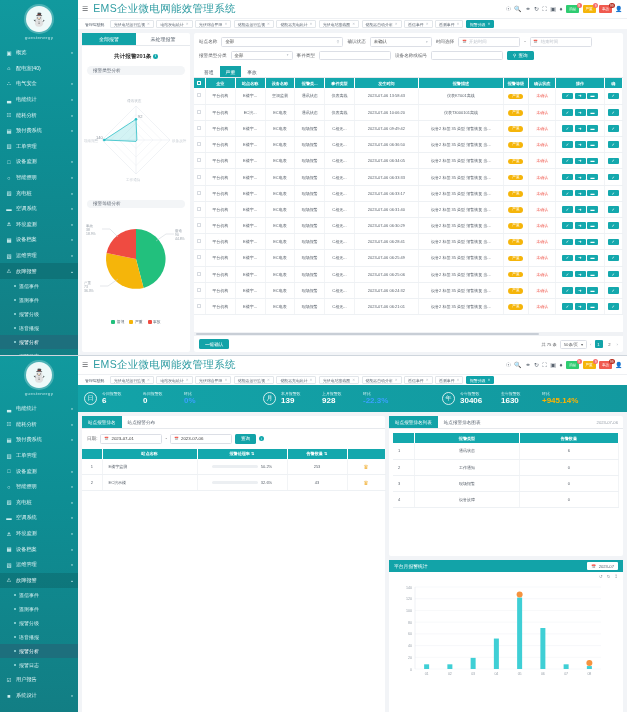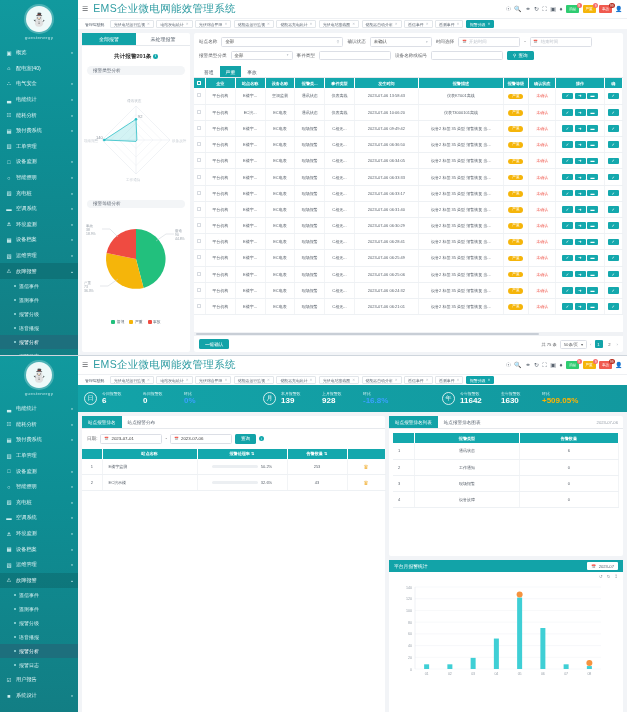--- a/index.html
+++ b/index.html
@@ -1113,36 +1113,36 @@
           <div class="smetric">
             <div class="k">本月报警数</div>
             <div class="v" style="color:#ffffff">139</div>
           </div>
           <div class="smetric">
             <div class="k">上月报警数</div>
             <div class="v" style="color:#ffffff">928</div>
           </div>
           <div class="smetric">
             <div class="k">环比</div>
-            <div class="v" style="color:#3aa0ff">-16.8%</div>
+            <div class="v" style="color:#3aa0ff">-22.3%</div>
           </div>
         </div>
         <div class="statgrp">
           <div class="scircle">年</div>
           <div class="smetric">
             <div class="k">今年报警数</div>
-            <div class="v" style="color:#ffffff">11642</div>
+            <div class="v" style="color:#ffffff">30406</div>
           </div>
           <div class="smetric">
             <div class="k">去年报警数</div>
             <div class="v" style="color:#ffffff">1630</div>
           </div>
           <div class="smetric">
             <div class="k">环比</div>
-            <div class="v" style="color:#ffb300">+509.05%</div>
+            <div class="v" style="color:#ffb300">+945.14%</div>
           </div>
         </div>
       </div>
 
     <div class="b-body">
 
       <div class="b-left">
         <div class="card-tabs">
           <div class="ctab active">站点报警排名</div>
           <div class="ctab">站点报警分布</div>

